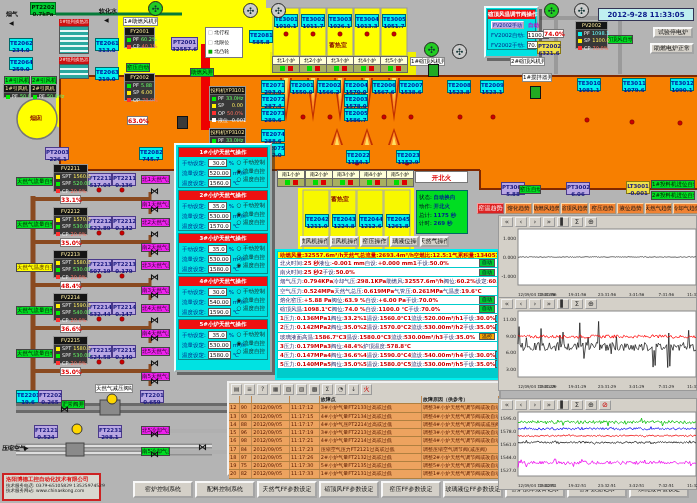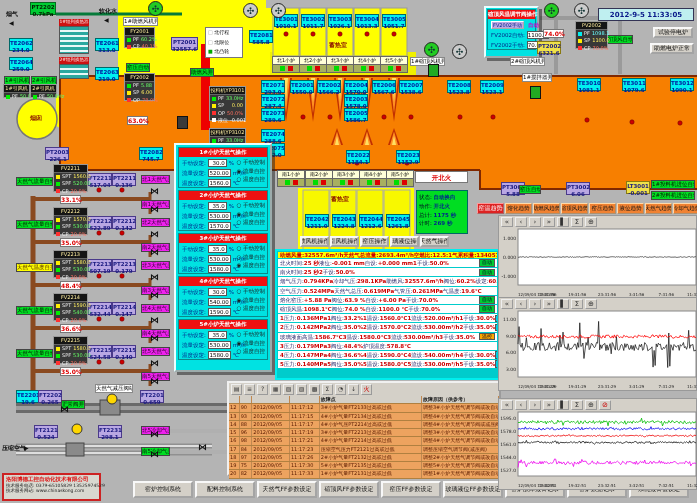--- a/index.html
+++ b/index.html
@@ -158,21 +158,21 @@
       <circle cx="122" cy="190" r="2.2" fill="#cc0000" stroke="#600" stroke-width="0.5"></circle>
       <circle cx="99" cy="233" r="2.2" fill="#cc0000" stroke="#600" stroke-width="0.5"></circle>
       <circle cx="122" cy="233" r="2.2" fill="#cc0000" stroke="#600" stroke-width="0.5"></circle>
       <circle cx="99" cy="276" r="2.2" fill="#cc0000" stroke="#600" stroke-width="0.5"></circle>
       <circle cx="122" cy="276" r="2.2" fill="#cc0000" stroke="#600" stroke-width="0.5"></circle>
       <circle cx="99" cy="319" r="2.2" fill="#cc0000" stroke="#600" stroke-width="0.5"></circle>
       <circle cx="122" cy="319" r="2.2" fill="#cc0000" stroke="#600" stroke-width="0.5"></circle>
       <circle cx="99" cy="362" r="2.2" fill="#cc0000" stroke="#600" stroke-width="0.5"></circle>
       <circle cx="122" cy="362" r="2.2" fill="#cc0000" stroke="#600" stroke-width="0.5"></circle>
     </svg>
-  <div class="bx" id="datetime" style="left:598px;top:8px;width:96px;height:13px;background:#bfeff0;border:1px solid #335;color:#0a1a8a;font-size:7px;font-weight:bold;text-align:center;line-height:13px;">2012-9-5 11:33:05</div>
+  <div class="bx" id="datetime" style="left:598px;top:8px;width:96px;height:13px;background:#bfeff0;border:1px solid #335;color:#0a1a8a;font-size:7px;font-weight:bold;text-align:center;line-height:13px;">2012-9-28 11:33:05</div>
   <div class="bx panel" id="fvpanel" style="left:484px;top:6px;width:55px;height:52px;">
       <div class="sec" style="margin:1px">
         <div class="st">碹顶风温调节阀操作</div>
  <div class="frow">
           <span style="background:#b9a7e3;border:1px outset #fff;font-size:5px;padding:0 1px">FV2002手动</span>
           <b style="color:#cc00cc;margin-left:4px">自动</b>
         </div>
         <div class="frow">FV2002自动:<span class="fld" style="width:20px">1100.0</span>℃</div>
         <div class="frow">FV2002手动:<span class="fld" style="width:20px">70.0</span>%</div>
       </div>

